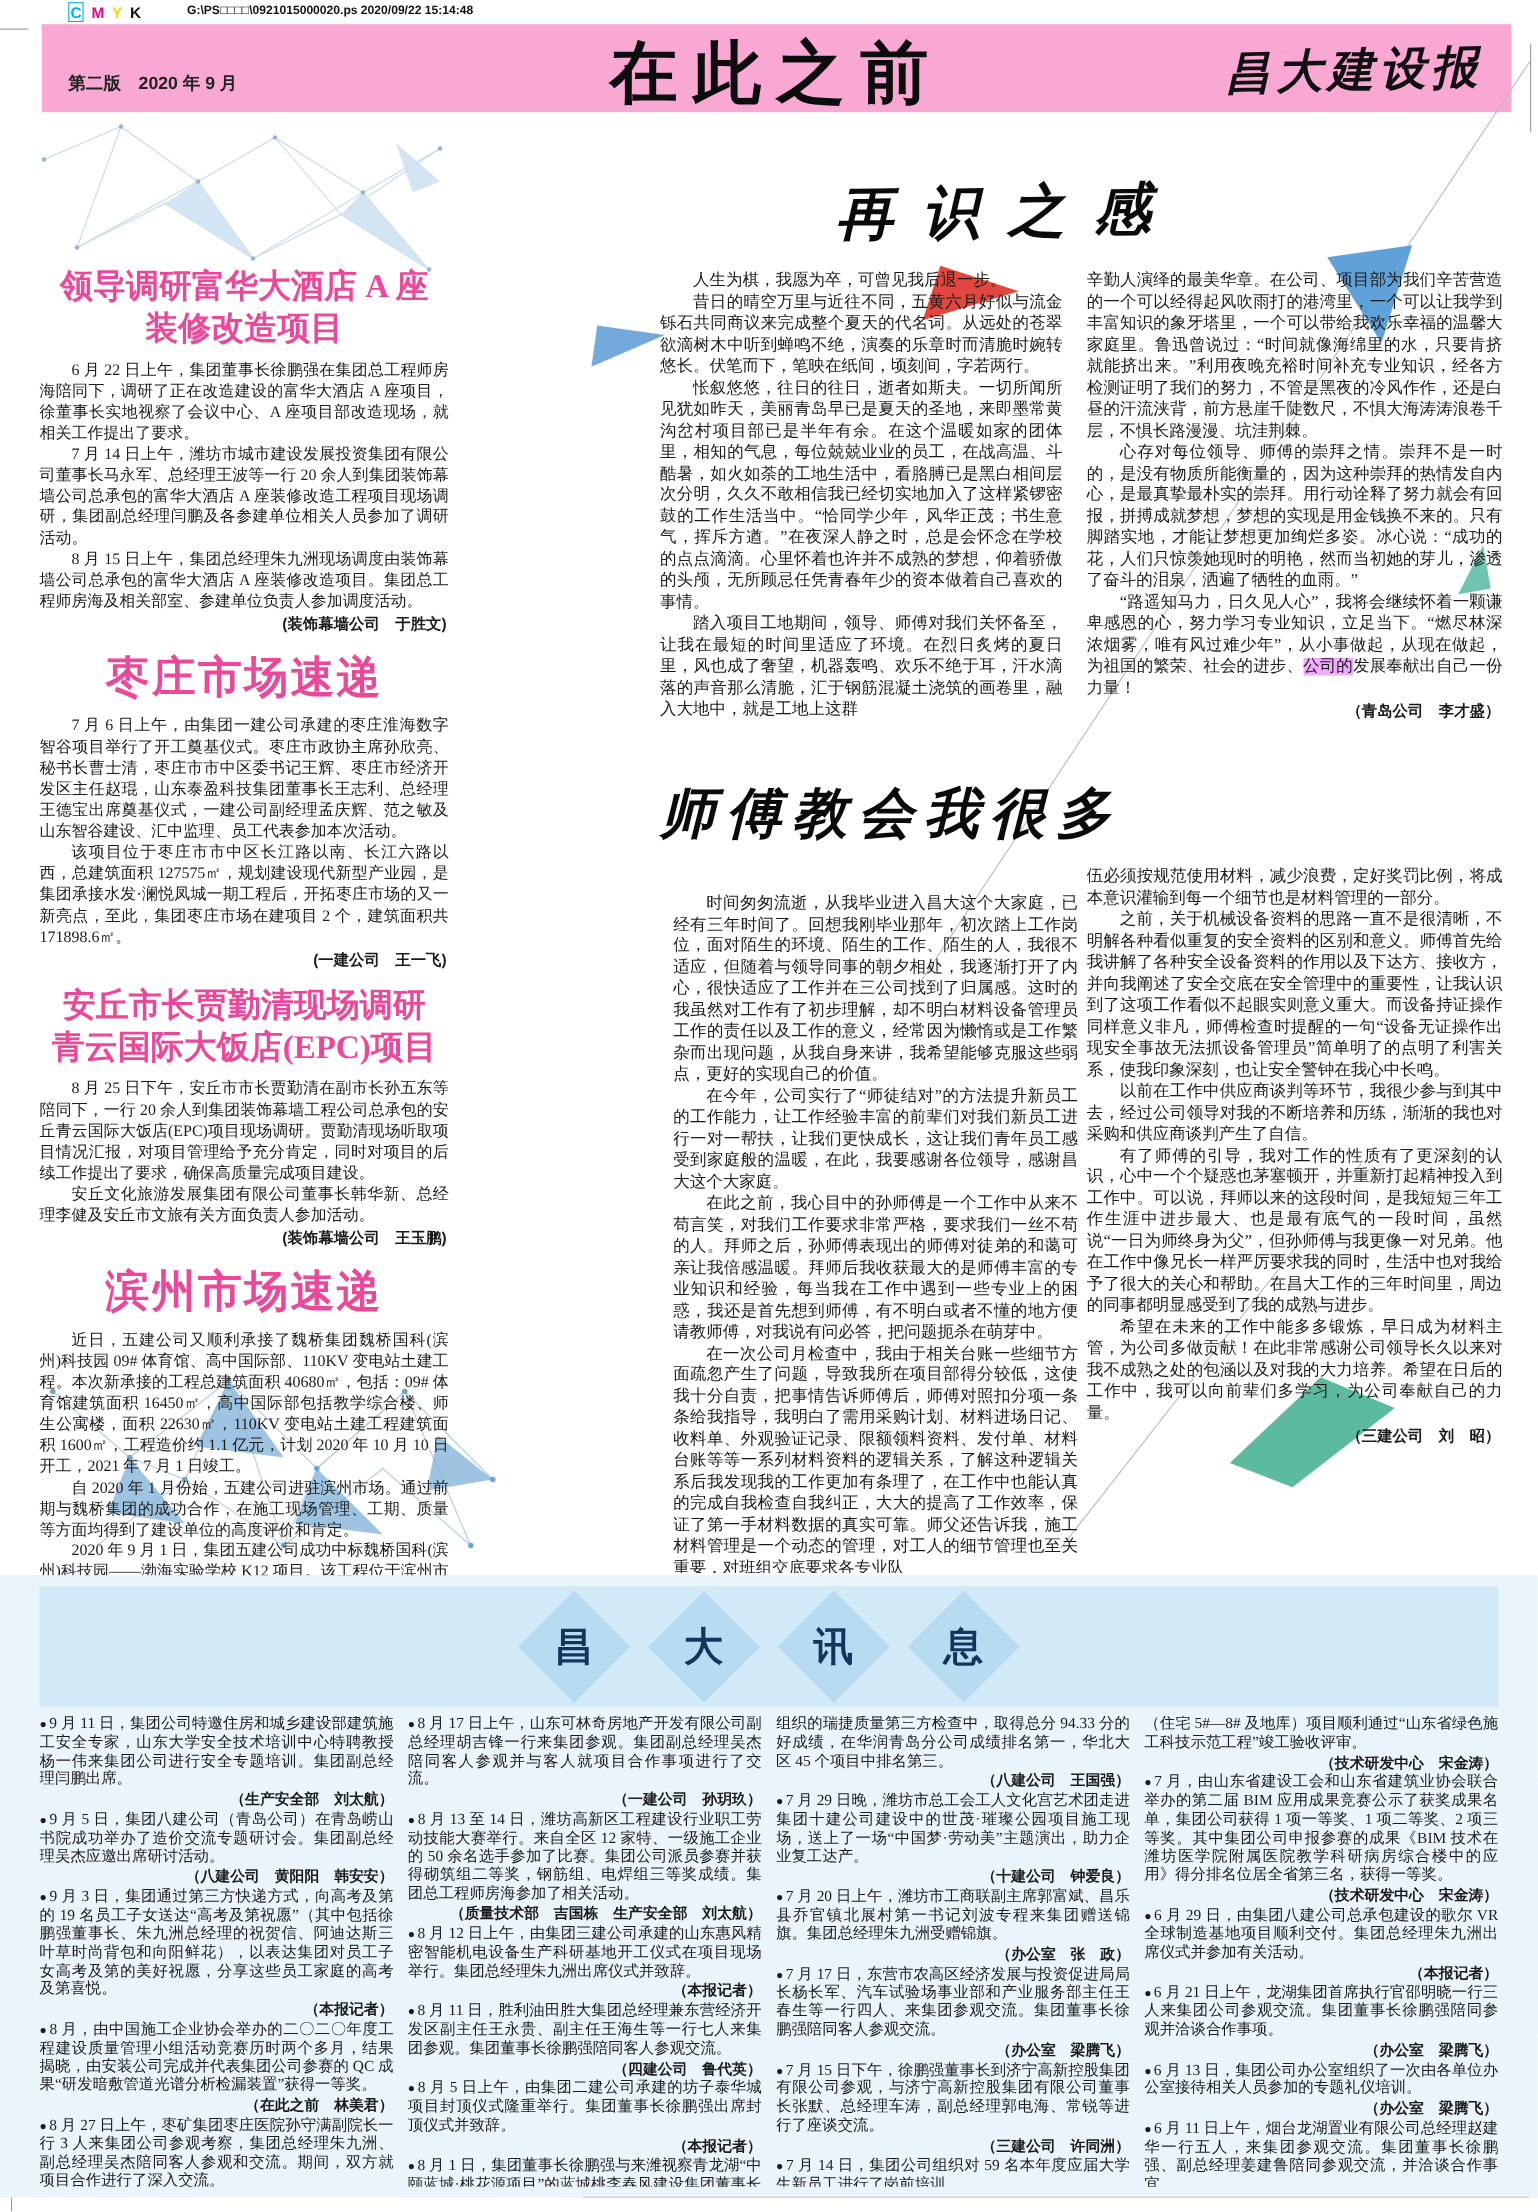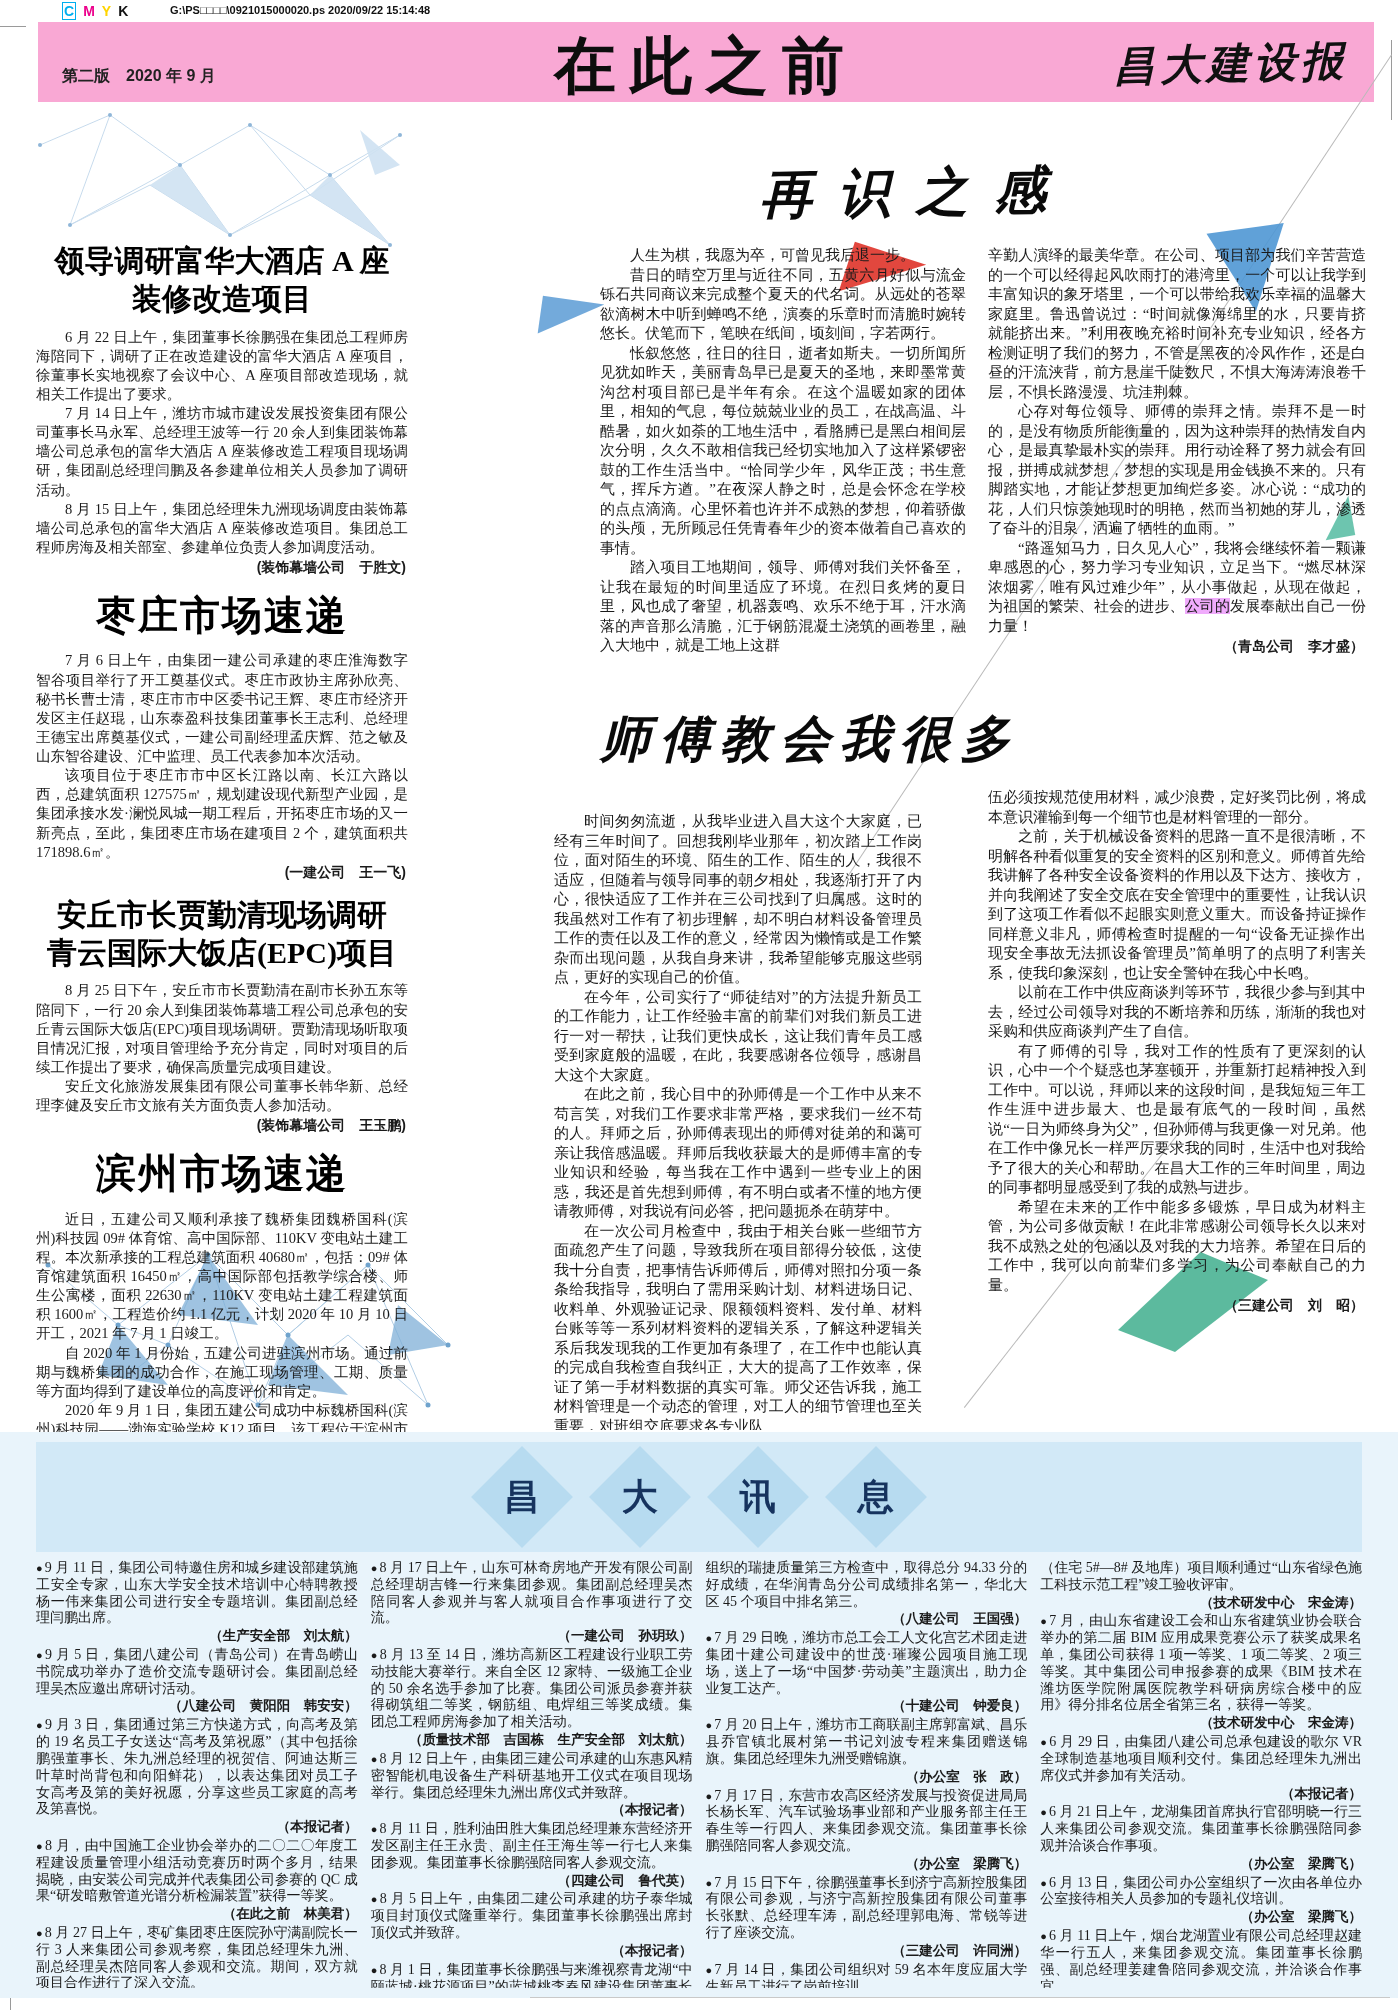--- a/index.html
+++ b/index.html
@@ -19,35 +19,35 @@
   .header-band{position:absolute;left:38px;top:22px;width:1336px;height:80px;background:#f9a8d4;}
   .page-info{position:absolute;left:24px;top:44px;font-family:"Liberation Sans",sans-serif;
              font-weight:bold;font-size:16px;color:#222;}
   .section-title{position:absolute;left:0;right:0;top:2px;text-align:center;
                  font-family:"Liberation Sans",sans-serif;font-weight:900;font-size:62px;
                  letter-spacing:14px;color:#0d0d0d;}
   .masthead{position:absolute;right:26px;top:14px;font-size:42px;font-weight:900;font-style:italic;
             letter-spacing:5px;color:#111;transform:rotate(-1.5deg);}
   
   #left-articles{position:absolute;left:36px;top:228px;width:372px;z-index:2;}
-  .art-title{font-weight:900;text-align:center;font-size:30px;line-height:1.26;margin:14px 0 10px 0;color:#000000;}
+  .art-title{font-weight:900;text-align:center;font-size:30px;line-height:1.26;margin:14px 0 10px 0;color:#ec4899;}
   .art-title.big{font-size:40px;letter-spacing:2px;}
   .art-body p{margin:0;text-align:justify;text-indent:2em;font-size:14.5px;line-height:1.32;}
   .byline{text-align:right;font-family:"Liberation Sans",sans-serif;font-weight:bold;
           font-size:14px;margin:2px 2px 6px 0;}
   
   .essay-title{position:absolute;font-weight:900;font-style:italic;color:#0a0a0a;z-index:3;}
   #e1-title{left:760px;top:158px;font-size:52px;letter-spacing:26px;transform:rotate(-1deg);}
   #e2-title{left:600px;top:706px;font-size:50px;letter-spacing:10px;}
   .ecol{position:absolute;z-index:2;}
   .ecol p{margin:0;text-align:justify;text-indent:2em;font-size:15px;line-height:1.3;}
   .ecol p.cont{text-indent:0;}
   #e1c1{left:600px;top:246px;width:366px;height:452px;overflow:hidden;}
   #e1c2{left:988px;top:246px;width:378px;}
-  #e2c1{left:554px;top:812px;width:368px;height:618px;overflow:hidden;}
+  #e2c1{left:612px;top:812px;width:368px;height:618px;overflow:hidden;}
   #e2c2{left:988px;top:788px;width:378px;height:648px;overflow:hidden;}
   .hl{background:#f0abfc;}
   
   .tri{position:absolute;width:0;height:0;z-index:1;}
   .diag{position:absolute;height:1px;background:#b9b9b9;transform-origin:0 0;z-index:0;}
   .quad-green{position:absolute;left:1118px;top:1252px;width:150px;height:100px;z-index:1;
               background:#3fae8d;opacity:.85;clip-path:polygon(55% 0,100% 28%,38% 100%,0 78%);}
   .mesh{position:absolute;z-index:0;}
   
   .news-section{position:absolute;left:0;top:1432px;width:1398px;height:566px;background:#e9f4fb;z-index:2;}

